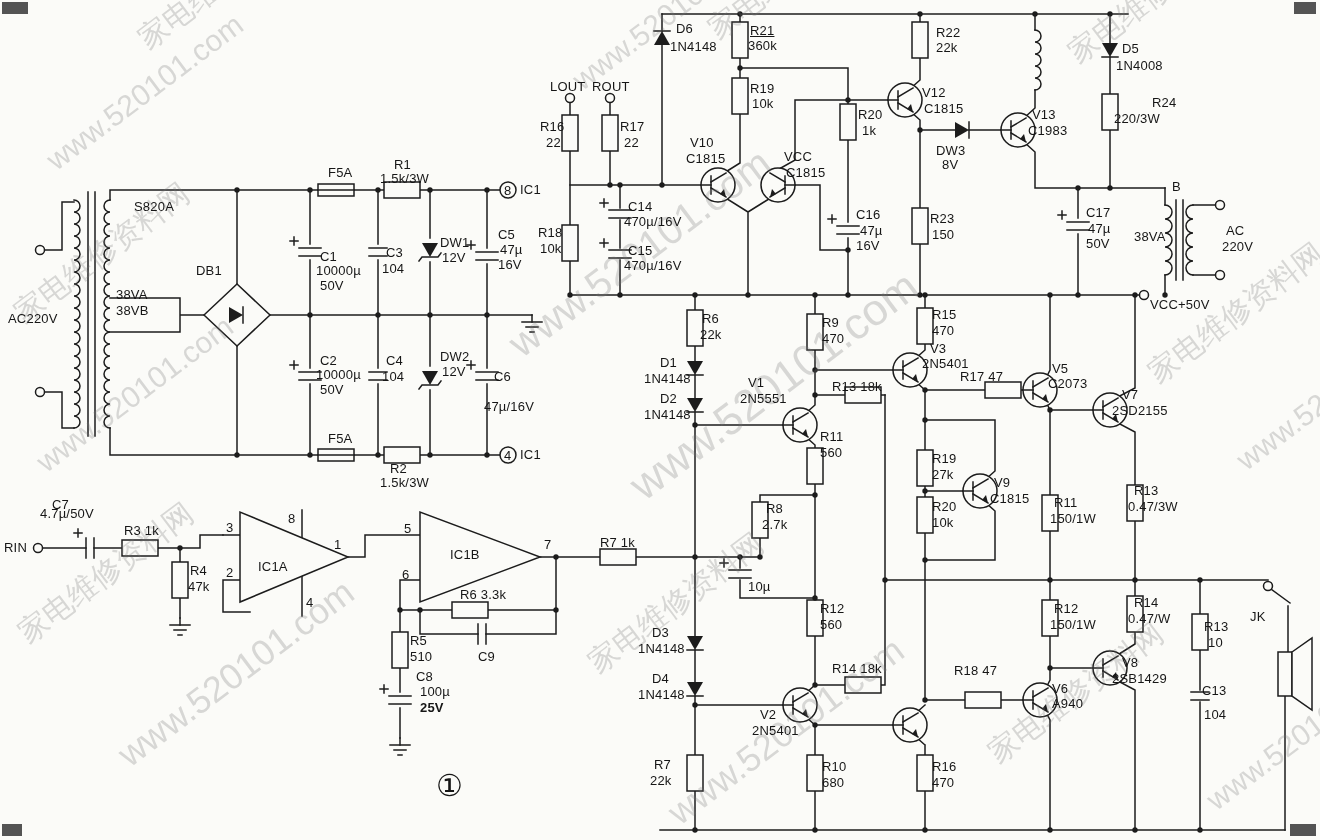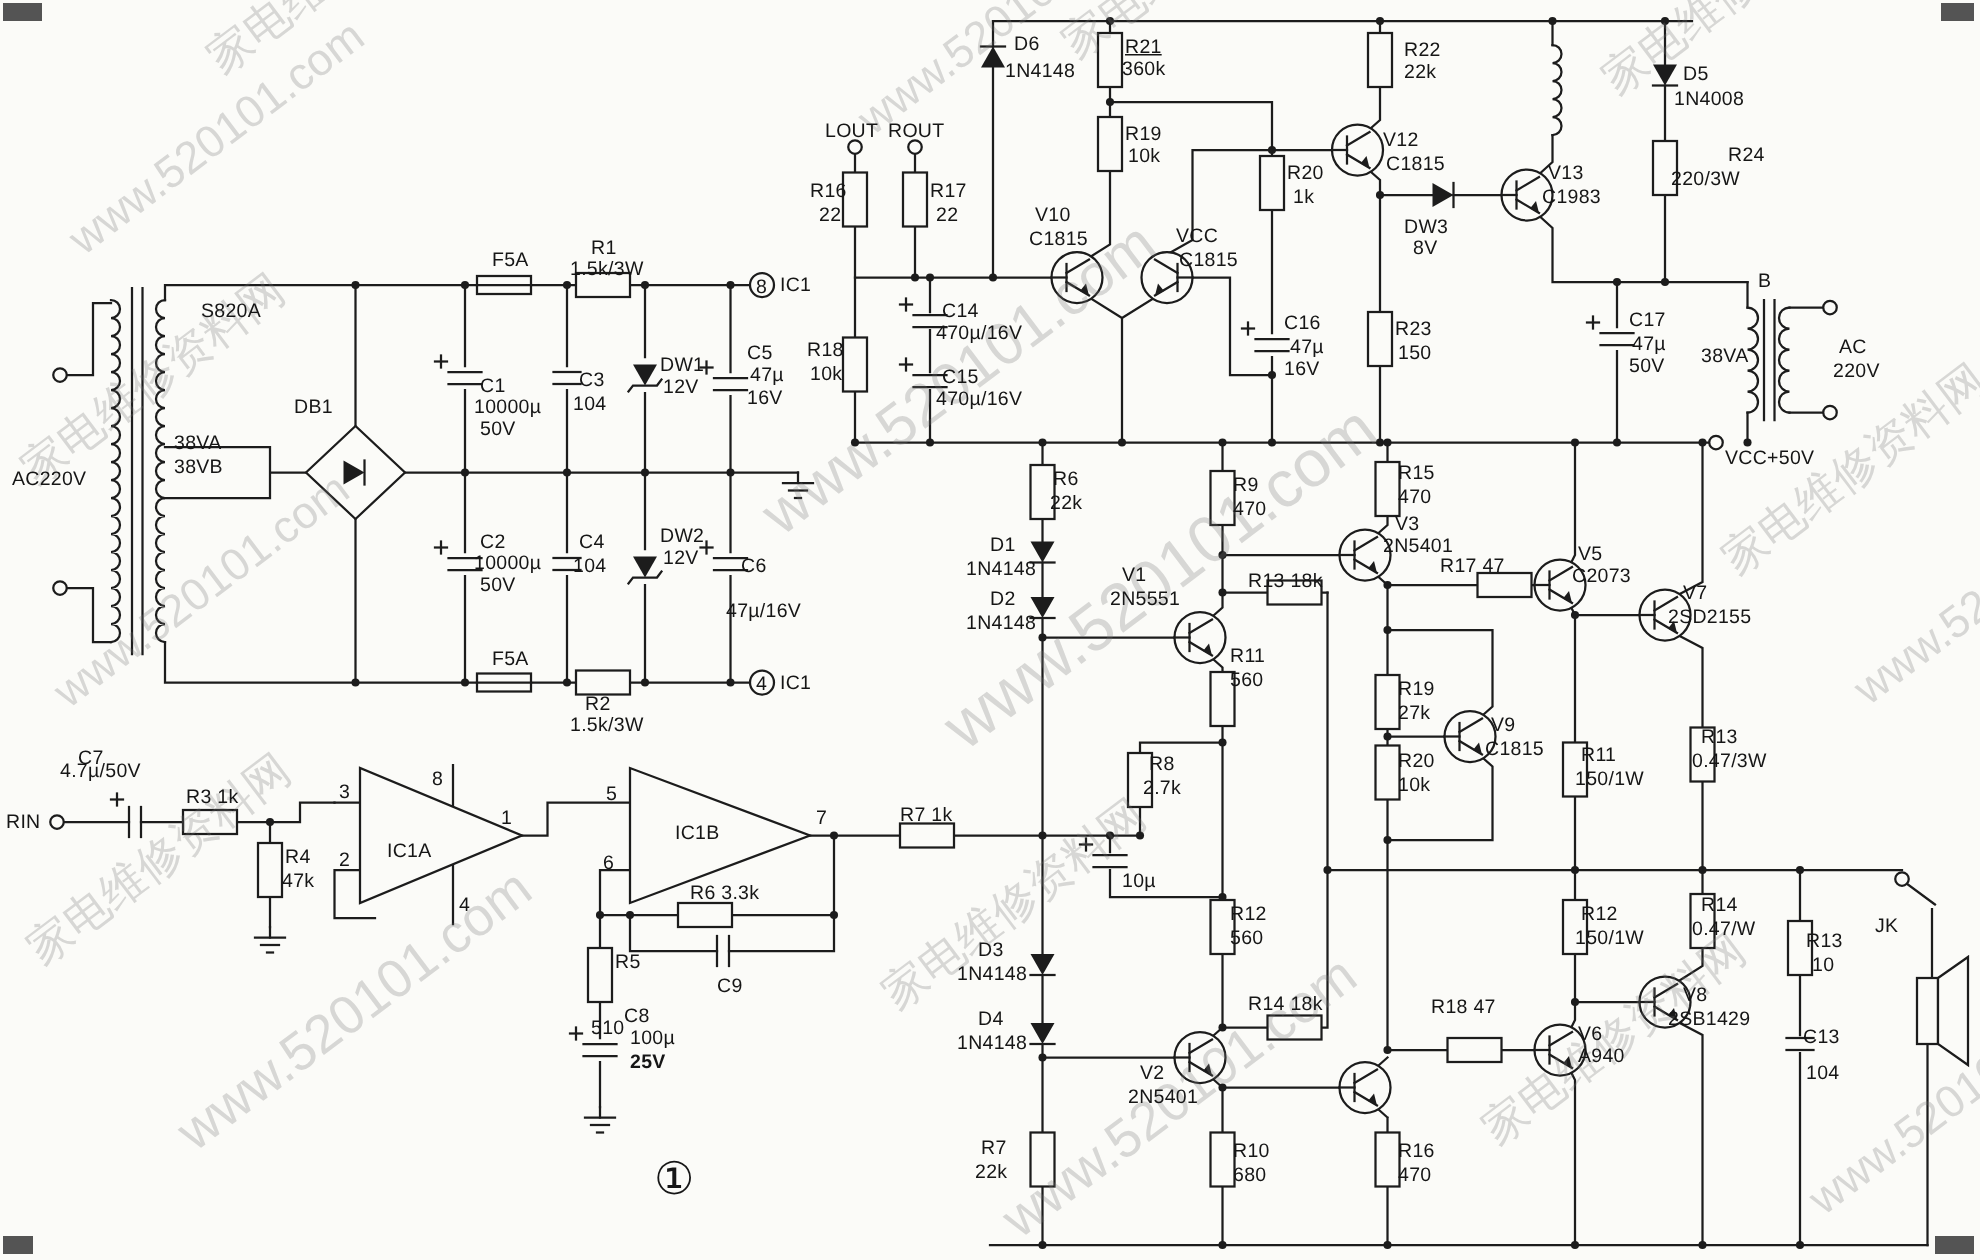--- a/index.html
+++ b/index.html
@@ -391,21 +391,21 @@
       <div class="lbl" style="left: 226px; top: 566px;">2</div>
       <div class="lbl" style="left: 288px; top: 512px;">8</div>
       <div class="lbl" style="left: 306px; top: 596px;">4</div>
       <div class="lbl" style="left: 334px; top: 538px;">1</div>
       <div class="lbl" style="left: 258px; top: 560px;">IC1A</div>
       <div class="lbl" style="left: 404px; top: 522px;">5</div>
       <div class="lbl" style="left: 402px; top: 568px;">6</div>
       <div class="lbl" style="left: 544px; top: 538px;">7</div>
       <div class="lbl" style="left: 450px; top: 548px;">IC1B</div>
       <div class="lbl" style="left: 410px; top: 634px;">R5</div>
-      <div class="lbl" style="left: 394px; top: 650px; margin-top: 28px;">510</div>
+      <div class="lbl" style="left: 410px; top: 650px;">510</div>
       <div class="lbl" style="left: 416px; top: 670px;">C8</div>
       <div class="lbl" style="left: 420px; top: 685px;">100µ</div>
       <div class="lbl" style="left: 420px; top: 701px; font-weight: bold;">25V</div>
       <div class="lbl" style="left: 460px; top: 588px;">R6 3.3k</div>
       <div class="lbl" style="left: 478px; top: 650px;">C9</div>
       <div class="lbl" style="left: 600px; top: 536px;">R7 1k</div>
       <div class="lbl" style="left: 676px; top: 22px;">D6</div>
       <div class="lbl" style="left: 670px; top: 40px;">1N4148</div>
       <div class="lbl" style="left: 750px; top: 24px; text-decoration: underline;">R21</div>
       <div class="lbl" style="left: 748px; top: 39px;">360k</div>

